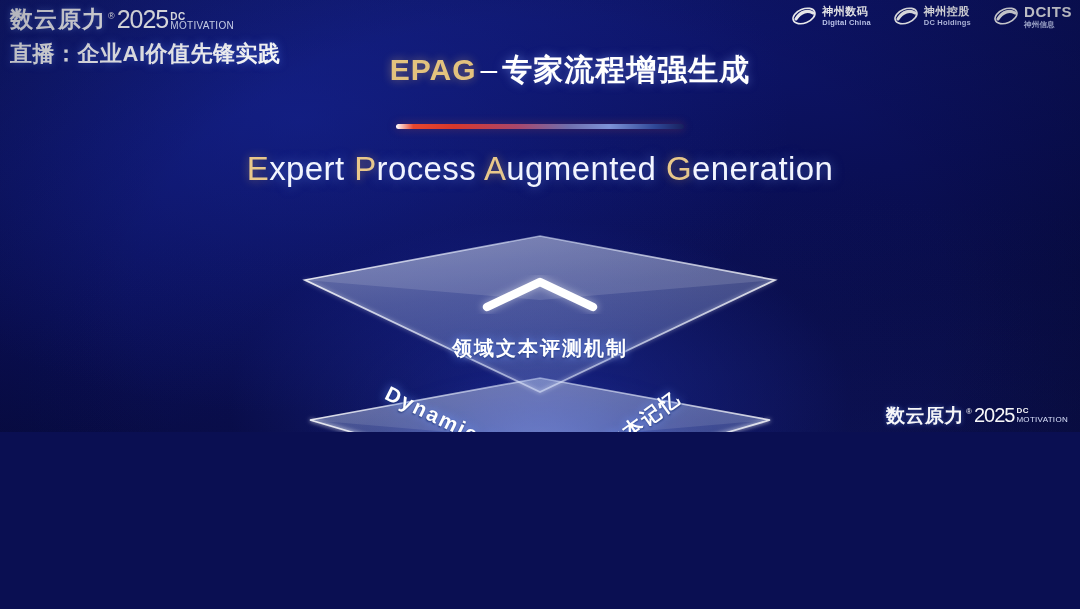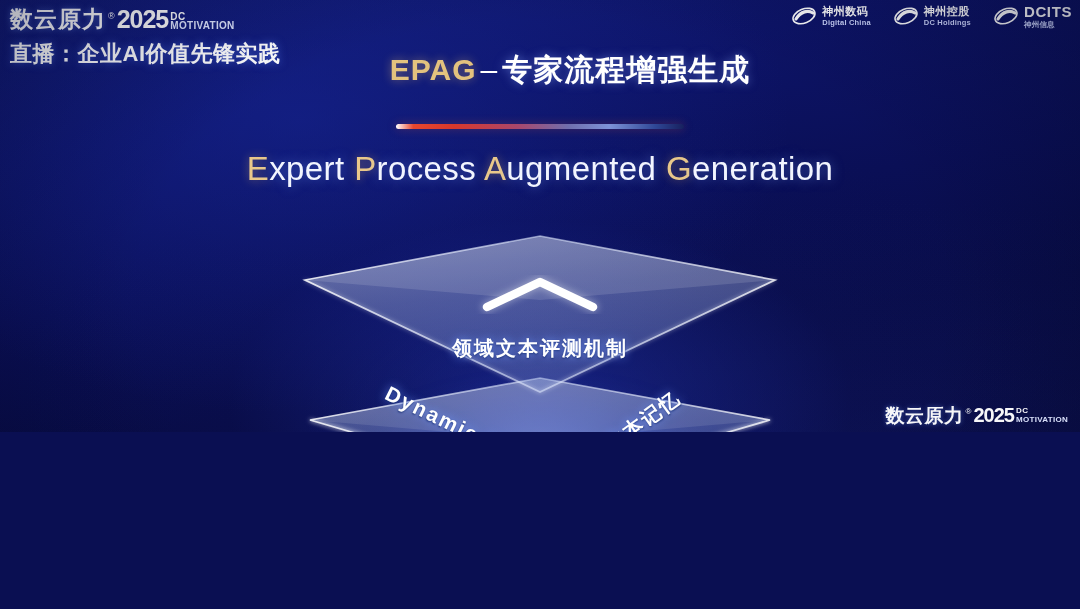--- a/index.html
+++ b/index.html
@@ -20,24 +20,24 @@
   
   .hdr-left{position:absolute;left:6px;top:2px;width:320px;}
   .brand-row{display:flex;align-items:flex-end;gap:2px;height:30px;padding-left:4px;}
   .brand-cn{
     font-size:23px;font-weight:700;color:#ffffff;letter-spacing:1px;
     font-family:"Liberation Sans","DejaVu Sans",sans-serif;
     text-shadow:0 0 6px rgba(120,160,255,.55);
     line-height:26px;
   }
   .brand-reg{font-size:9px;color:#fff;vertical-align:super;line-height:12px;padding-bottom:10px;}
-  .brand-year{font-size:25px;font-weight:700;color:#fff;letter-spacing:-1px;line-height:26px;}
+  .brand-year{font-size:25px;font-weight:400;color:#fff;letter-spacing:-1px;line-height:26px;}
   .brand-dc{display:inline-block;line-height:9px;padding-bottom:2px;}
   .brand-dc b{display:block;font-size:10px;font-weight:700;color:#fff;letter-spacing:.5px;margin-top:36px;}
-  .brand-dc i{display:block;font-style:normal;font-size:10px;font-weight:700;color:#dfe6ff;letter-spacing:.3px;}
+  .brand-dc i{display:block;font-style:normal;font-size:10px;font-weight:400;color:#dfe6ff;letter-spacing:.3px;}
 
   .live-line{
     margin-top:7px;padding-left:4px;
     font-size:22px;font-weight:700;color:#ffffff;letter-spacing:.5px;
     text-shadow:0 0 8px rgba(90,130,255,.6);
   }
 
   
   .partners{position:absolute;right:8px;top:4px;display:flex;align-items:center;gap:22px;}
   .plogo{display:flex;align-items:center;gap:5px;}

